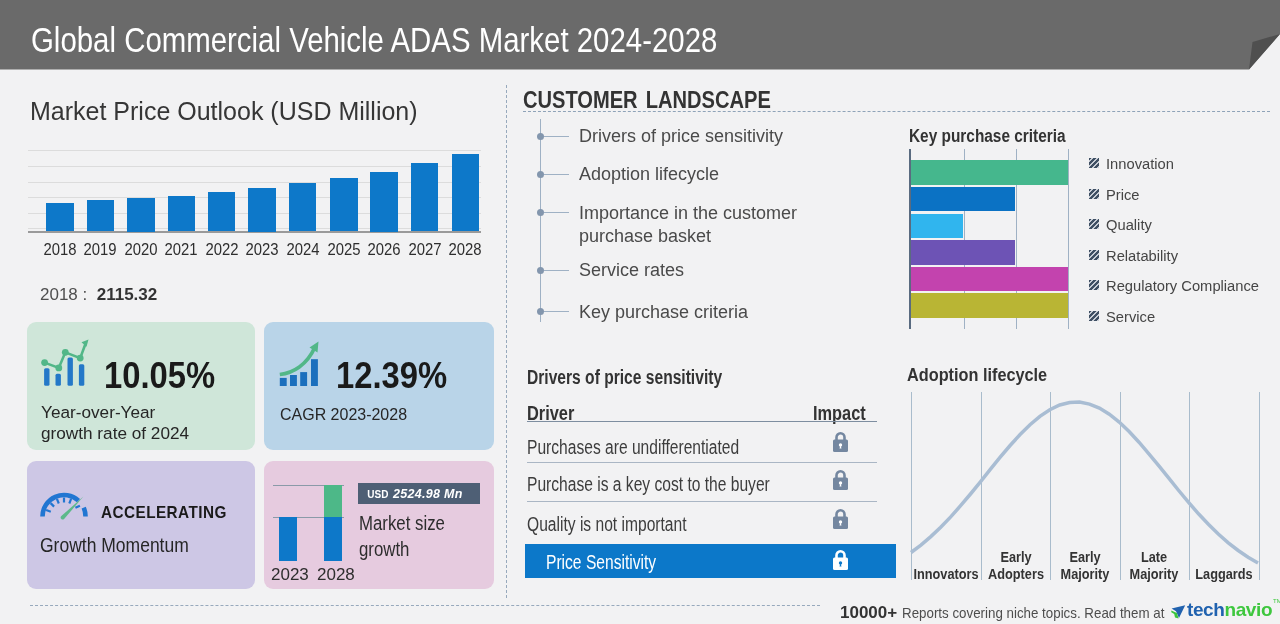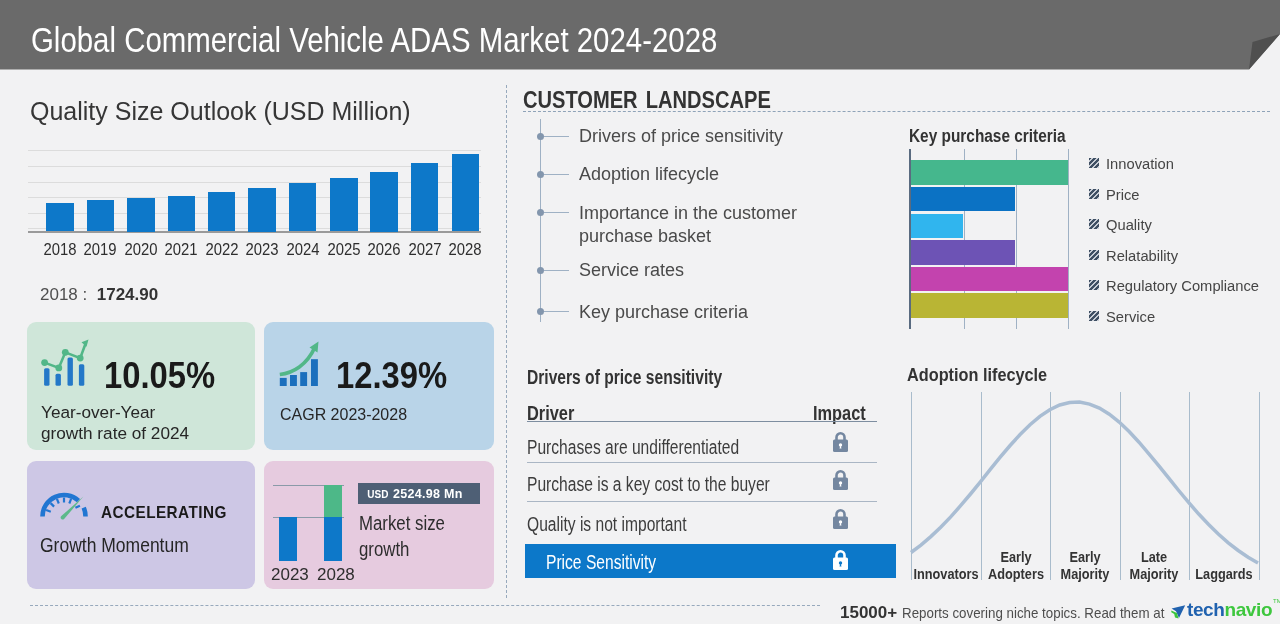--- a/index.html
+++ b/index.html
@@ -22,21 +22,21 @@
 </style>
 </head>
 <body>
 
 <svg class="abs" style="left:0;top:0" width="1280" height="70" viewBox="0 0 1280 70">
   <polygon points="0,0 1280,0 1280,34 1249,69.5 0,69.5" fill="#6a6a6a"></polygon>
   <polygon points="1280,34 1249,69.5 1252.5,42" fill="#4f4f4f"></polygon>
 </svg>
 <div class="abs" style="left:31px;top:20px;font-size:35px;color:#ffffff;transform:scaleX(0.84);transform-origin:left top;">Global Commercial Vehicle ADAS Market 2024-2028</div>
 
-<div class="abs" style="left:30px;top:97px;font-size:25px;color:#363636;">Quality Size Outlook (USD Million)</div>
+<div class="abs" style="left:30px;top:97px;font-size:25px;color:#363636;">Market Price Outlook (USD Million)</div>
 
 <div class="gridh" style="top:150px;"></div>
 <div class="gridh" style="top:166px;"></div>
 <div class="gridh" style="top:182px;"></div>
 <div class="gridh" style="top:197px;"></div>
 <div class="gridh" style="top:213px;"></div>
 <div class="gridh" style="top:228px;"></div>
 <div class="abs" style="left:28px;top:231px;width:453px;height:1.5px;background:#9a9a9a;"></div>
 <div class="bar" style="left:46.1px;top:202.7px;width:27.5px;height:28.8px;"></div>
 <div class="bar" style="left:86.6px;top:199.7px;width:27.5px;height:31.8px;"></div>
@@ -54,21 +54,21 @@
 <div class="glabel" style="left:120.7px;top:240px;">2020</div>
 <div class="glabel" style="left:161.2px;top:240px;">2021</div>
 <div class="glabel" style="left:201.6px;top:240px;">2022</div>
 <div class="glabel" style="left:242.1px;top:240px;">2023</div>
 <div class="glabel" style="left:282.5px;top:240px;">2024</div>
 <div class="glabel" style="left:323.7px;top:240px;">2025</div>
 <div class="glabel" style="left:363.8px;top:240px;">2026</div>
 <div class="glabel" style="left:404.6px;top:240px;">2027</div>
 <div class="glabel" style="left:445.4px;top:240px;">2028</div>
 
-<div class="abs" style="left:40px;top:285px;font-size:17px;color:#4f4f4f;">2018&nbsp;:&nbsp; <b style="color:#333;">1724.90</b></div>
+<div class="abs" style="left:40px;top:285px;font-size:17px;color:#4f4f4f;">2018&nbsp;:&nbsp; <b style="color:#333;">2115.32</b></div>
 
 <div class="box" style="left:27px;top:321.5px;width:228px;height:128.5px;background:#cfe6d9;"></div>
 <div class="box" style="left:264px;top:321.5px;width:230px;height:128.5px;background:#b9d4e8;"></div>
 <div class="box" style="left:27px;top:461px;width:228px;height:128px;background:#cdc7e5;"></div>
 <div class="box" style="left:264px;top:461px;width:230px;height:128px;background:#e6cbdf;"></div>
 
 <svg class="abs" style="left:41px;top:339px;" width="48" height="47" viewBox="0 0 48 47">
   <g fill="#2478c8">
     <rect x="3.1" y="29.2" width="5.4" height="17.6" rx="1.5"></rect>
     <rect x="14.5" y="34.7" width="5.4" height="12.1" rx="1.5"></rect>
@@ -120,21 +120,21 @@
 <div class="abs" style="left:101px;top:503px;font-size:17px;font-weight:bold;color:#1a1a1a;letter-spacing:0.5px;transform:scaleX(0.9);transform-origin:left top;">ACCELERATING</div>
 <div class="abs" style="left:40px;top:534px;font-size:20px;color:#262626;transform:scaleX(0.875);transform-origin:left top;">Growth Momentum</div>
 
 <div class="abs" style="left:273px;top:485px;width:71px;height:1px;background:#8a9aa8;"></div>
 <div class="abs" style="left:273px;top:517px;width:71px;height:1px;background:#8a9aa8;"></div>
 <div class="abs" style="left:279px;top:517.3px;width:18px;height:43.5px;background:#0d78c9;"></div>
 <div class="abs" style="left:324px;top:485.2px;width:18px;height:32.1px;background:#4db888;"></div>
 <div class="abs" style="left:324px;top:517.3px;width:18px;height:43.5px;background:#0d78c9;"></div>
 <div class="abs" style="left:271px;top:565px;font-size:17px;color:#2e2e2e;">2023</div>
 <div class="abs" style="left:317px;top:565px;font-size:17px;color:#2e2e2e;">2028</div>
-<div class="abs" style="left:357.8px;top:483px;width:122px;height:20.5px;background:#4e5f75;color:#fff;line-height:20.5px;"><span style="font-size:10px;font-weight:bold;margin-left:9.5px;">USD</span> <b style="font-size:12.5px;letter-spacing:0.3px;"> 2524.98 Mn</b></div>
+<div class="abs" style="left:357.8px;top:483px;width:122px;height:20.5px;background:#4e5f75;color:#fff;line-height:20.5px;"><span style="font-size:10px;font-weight:bold;margin-left:9.5px;">USD</span> <b style="font-size:12.5px;letter-spacing:0.3px;font-style:italic;"> 2524.98 Mn</b></div>
 <div class="abs" style="left:359px;top:510px;font-size:20px;color:#2d2d2d;line-height:26px;transform:scaleX(0.84);transform-origin:left top;">Market size<br>growth</div>
 
 <div class="abs" style="left:506px;top:85px;height:513px;border-left:1px dashed #97a9bc;"></div>
 
 <div class="abs" style="left:30px;top:605px;width:790px;border-top:1px dashed #97a9bc;"></div>
 
 <div class="abs" style="left:523px;top:87px;font-size:23.5px;font-weight:bold;color:#333;word-spacing:3px;transform:scaleX(0.855);transform-origin:left top;">CUSTOMER LANDSCAPE</div>
 <div class="abs" style="left:523px;top:111px;width:747px;border-top:1px dashed #8fa3b8;"></div>
 <div class="abs" style="left:540px;top:119px;width:1px;height:203px;background:#9fb1c4;"></div>
 <div class="bullet" style="top:132.5px;"></div>
@@ -223,20 +223,20 @@
 <div class="vline" style="left:1258.5px;top:391.5px;height:188px;"></div>
 <svg class="abs" style="left:895px;top:390px;" width="385" height="190" viewBox="895 390 385 190">
   <polyline fill="none" stroke="#a9bdd3" stroke-width="3.5" points="911.0,552.5 920.9,545.1 930.8,536.6 940.7,527.2 950.7,516.9 960.6,505.7 970.5,494.0 980.4,481.8 990.3,469.4 1000.2,457.2 1010.1,445.5 1020.1,434.5 1030.0,424.7 1039.9,416.3 1049.8,409.7 1059.7,405.0 1069.6,402.5 1079.5,402.1 1089.5,404.1 1099.4,408.1 1109.3,414.2 1119.2,422.1 1129.1,431.6 1139.0,442.2 1148.9,453.8 1158.9,465.9 1168.8,478.2 1178.7,490.5 1188.6,502.4 1198.5,513.8 1208.4,524.3 1218.3,534.0 1228.3,542.8 1238.2,550.5 1248.1,557.3 1258.0,563.1"></polyline>
 </svg>
 <div class="lifelab" style="left:905px;top:565px;width:82px;">Innovators</div>
 <div class="lifelab" style="left:975px;top:548px;width:82px;">Early<br>Adopters</div>
 <div class="lifelab" style="left:1044px;top:548px;width:82px;">Early<br>Majority</div>
 <div class="lifelab" style="left:1113px;top:548px;width:82px;">Late<br>Majority</div>
 <div class="lifelab" style="left:1183px;top:565px;width:82px;">Laggards</div>
 
-<div class="abs" style="left:840px;top:603px;font-size:17px;font-weight:bold;color:#333;">15000+</div>
+<div class="abs" style="left:840px;top:603px;font-size:17px;font-weight:bold;color:#333;">10000+</div>
 <div class="abs" style="left:902px;top:604.5px;font-size:13.9px;color:#4d4d4d;transform:scaleX(0.96);transform-origin:left top;">Reports covering niche topics. Read them at</div>
 <svg class="abs" style="left:1164px;top:594px;" width="116" height="30" viewBox="0 0 116 30">
   <path d="M7.6,14.5 L21.2,11.2 L15.0,23.9 L12.0,17.3 Z" fill="#2162ae"></path>
   <path d="M7.3,16.6 L12.9,19.1 L14.6,24.6 L11.0,23.5 L10.2,20.1 L7.3,18.3 Z" fill="#3bc53d"></path>
   <text x="23" y="21.5" font-family="Liberation Sans" font-size="19" font-weight="bold" fill="#2062af" letter-spacing="-0.4">tech<tspan fill="#3ec73e">navio</tspan></text>
   <text x="109" y="9" font-family="Liberation Sans" font-size="6" fill="#3ec73e">TM</text>
 </svg>
 
 </body></html>

